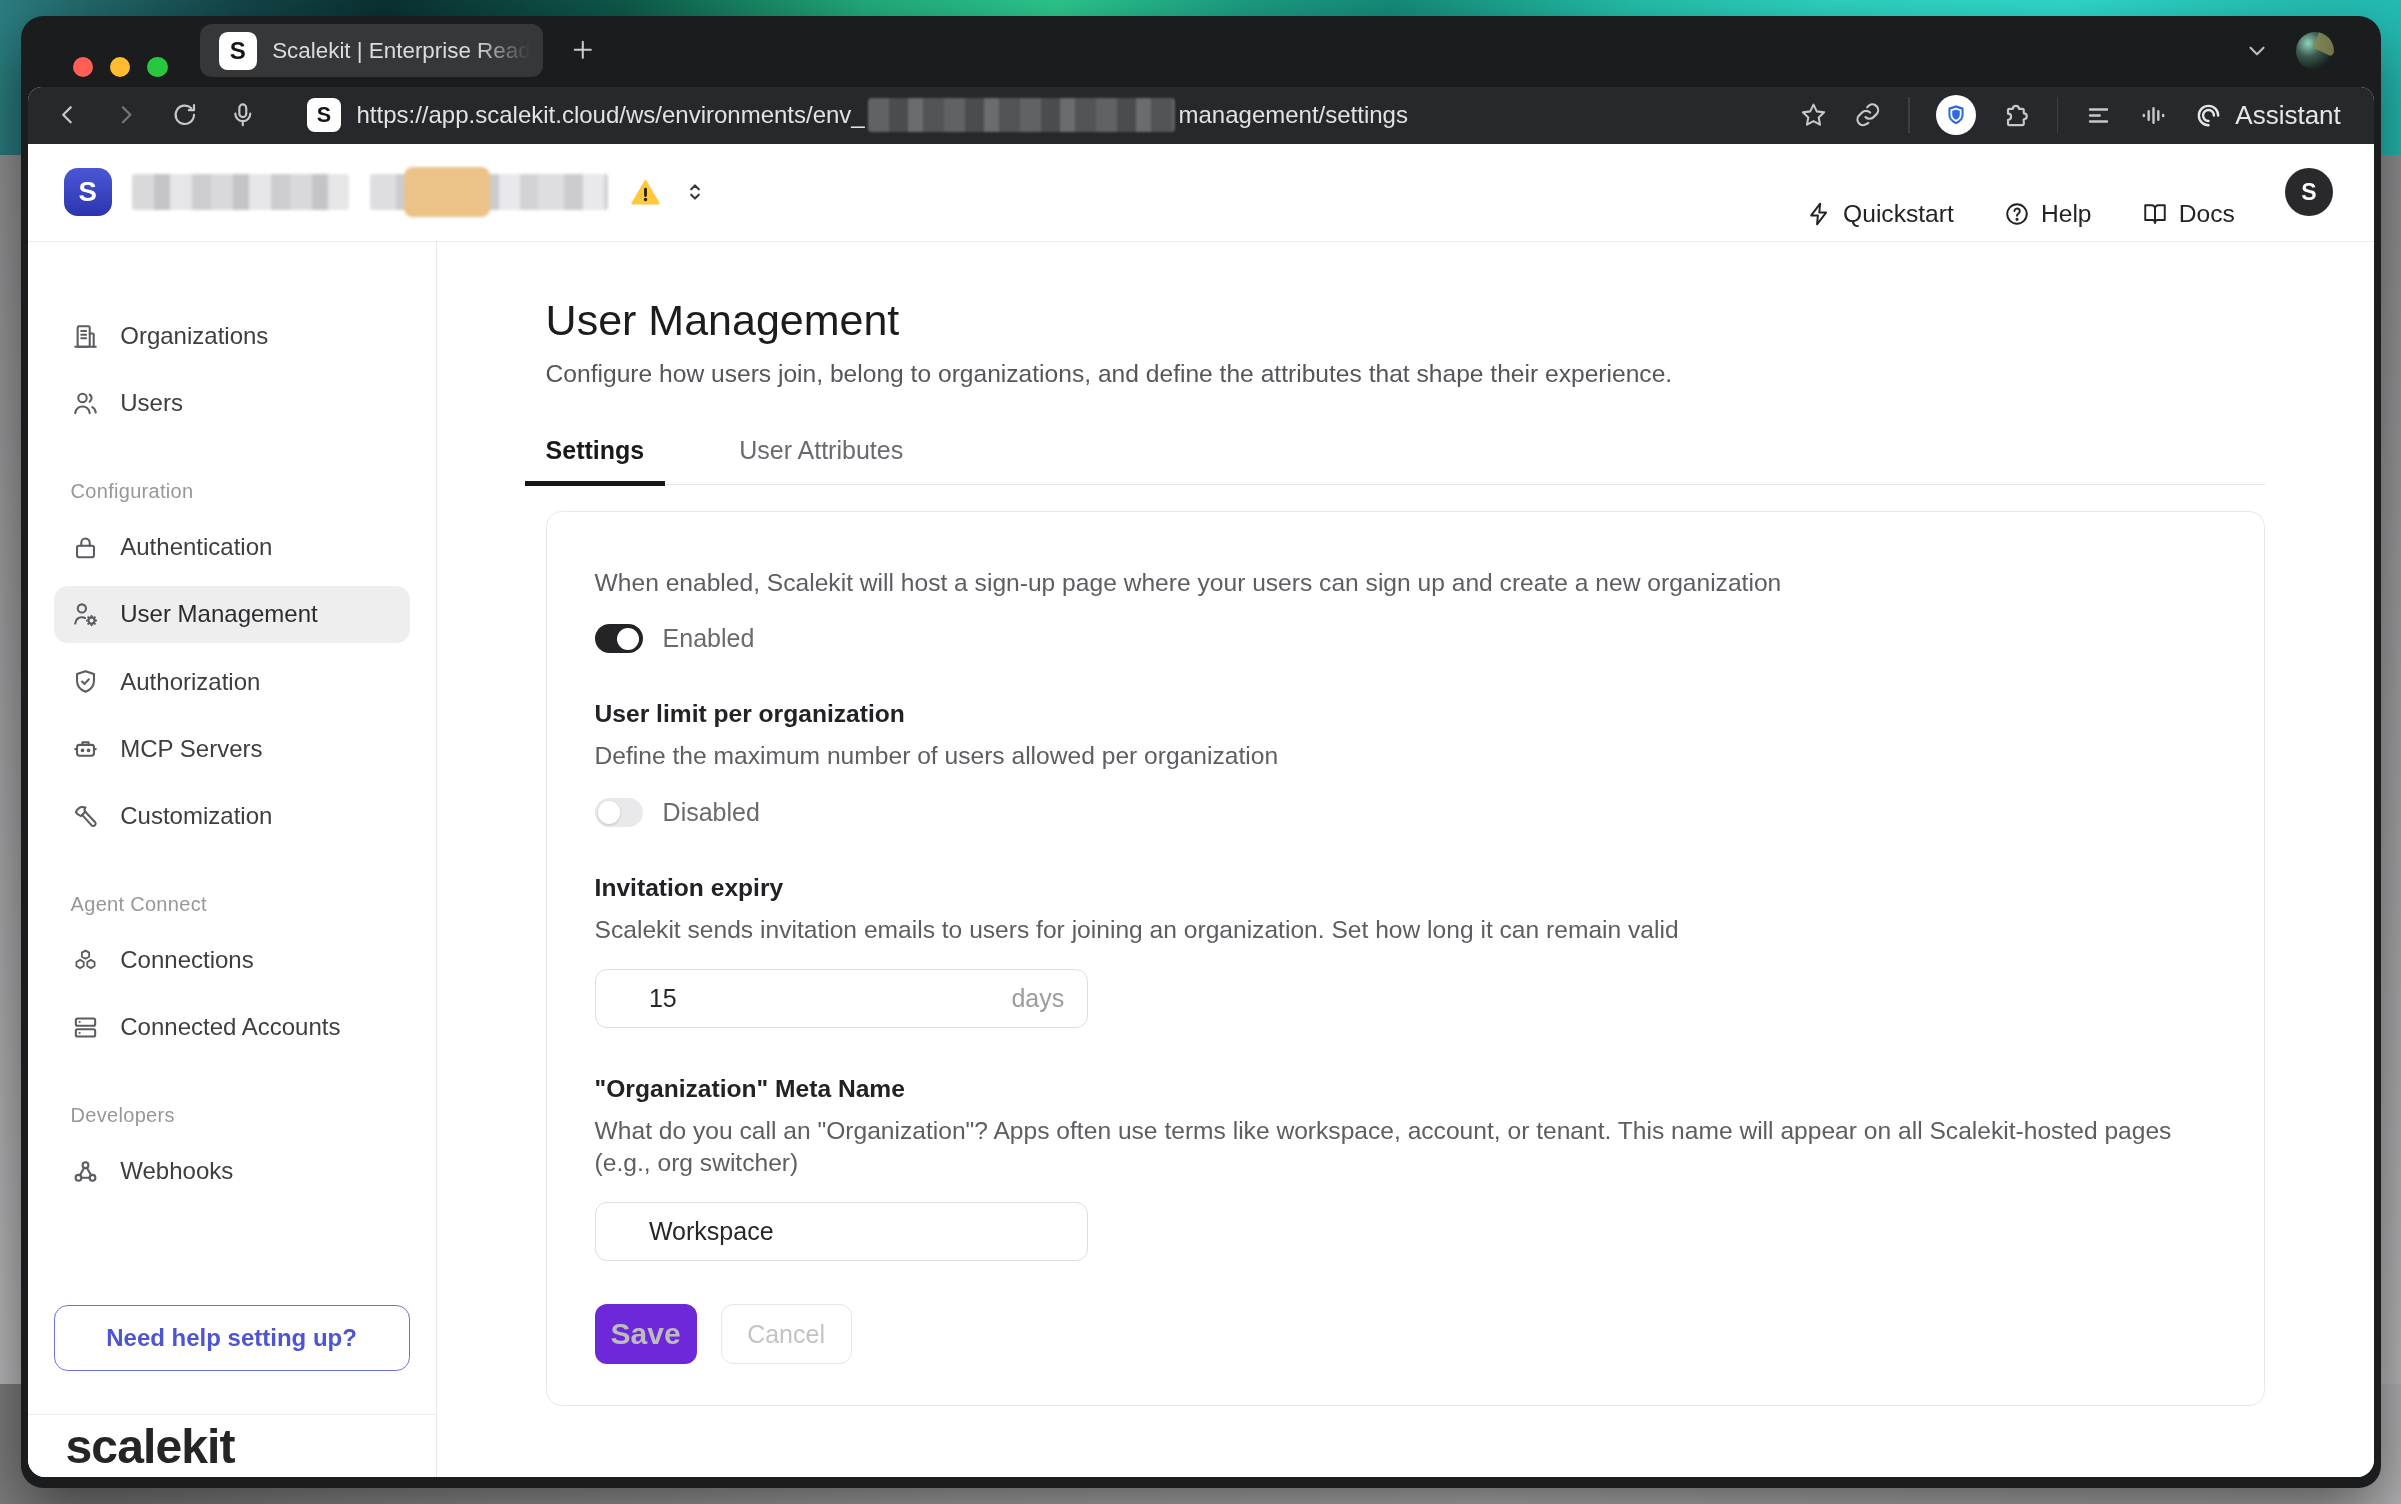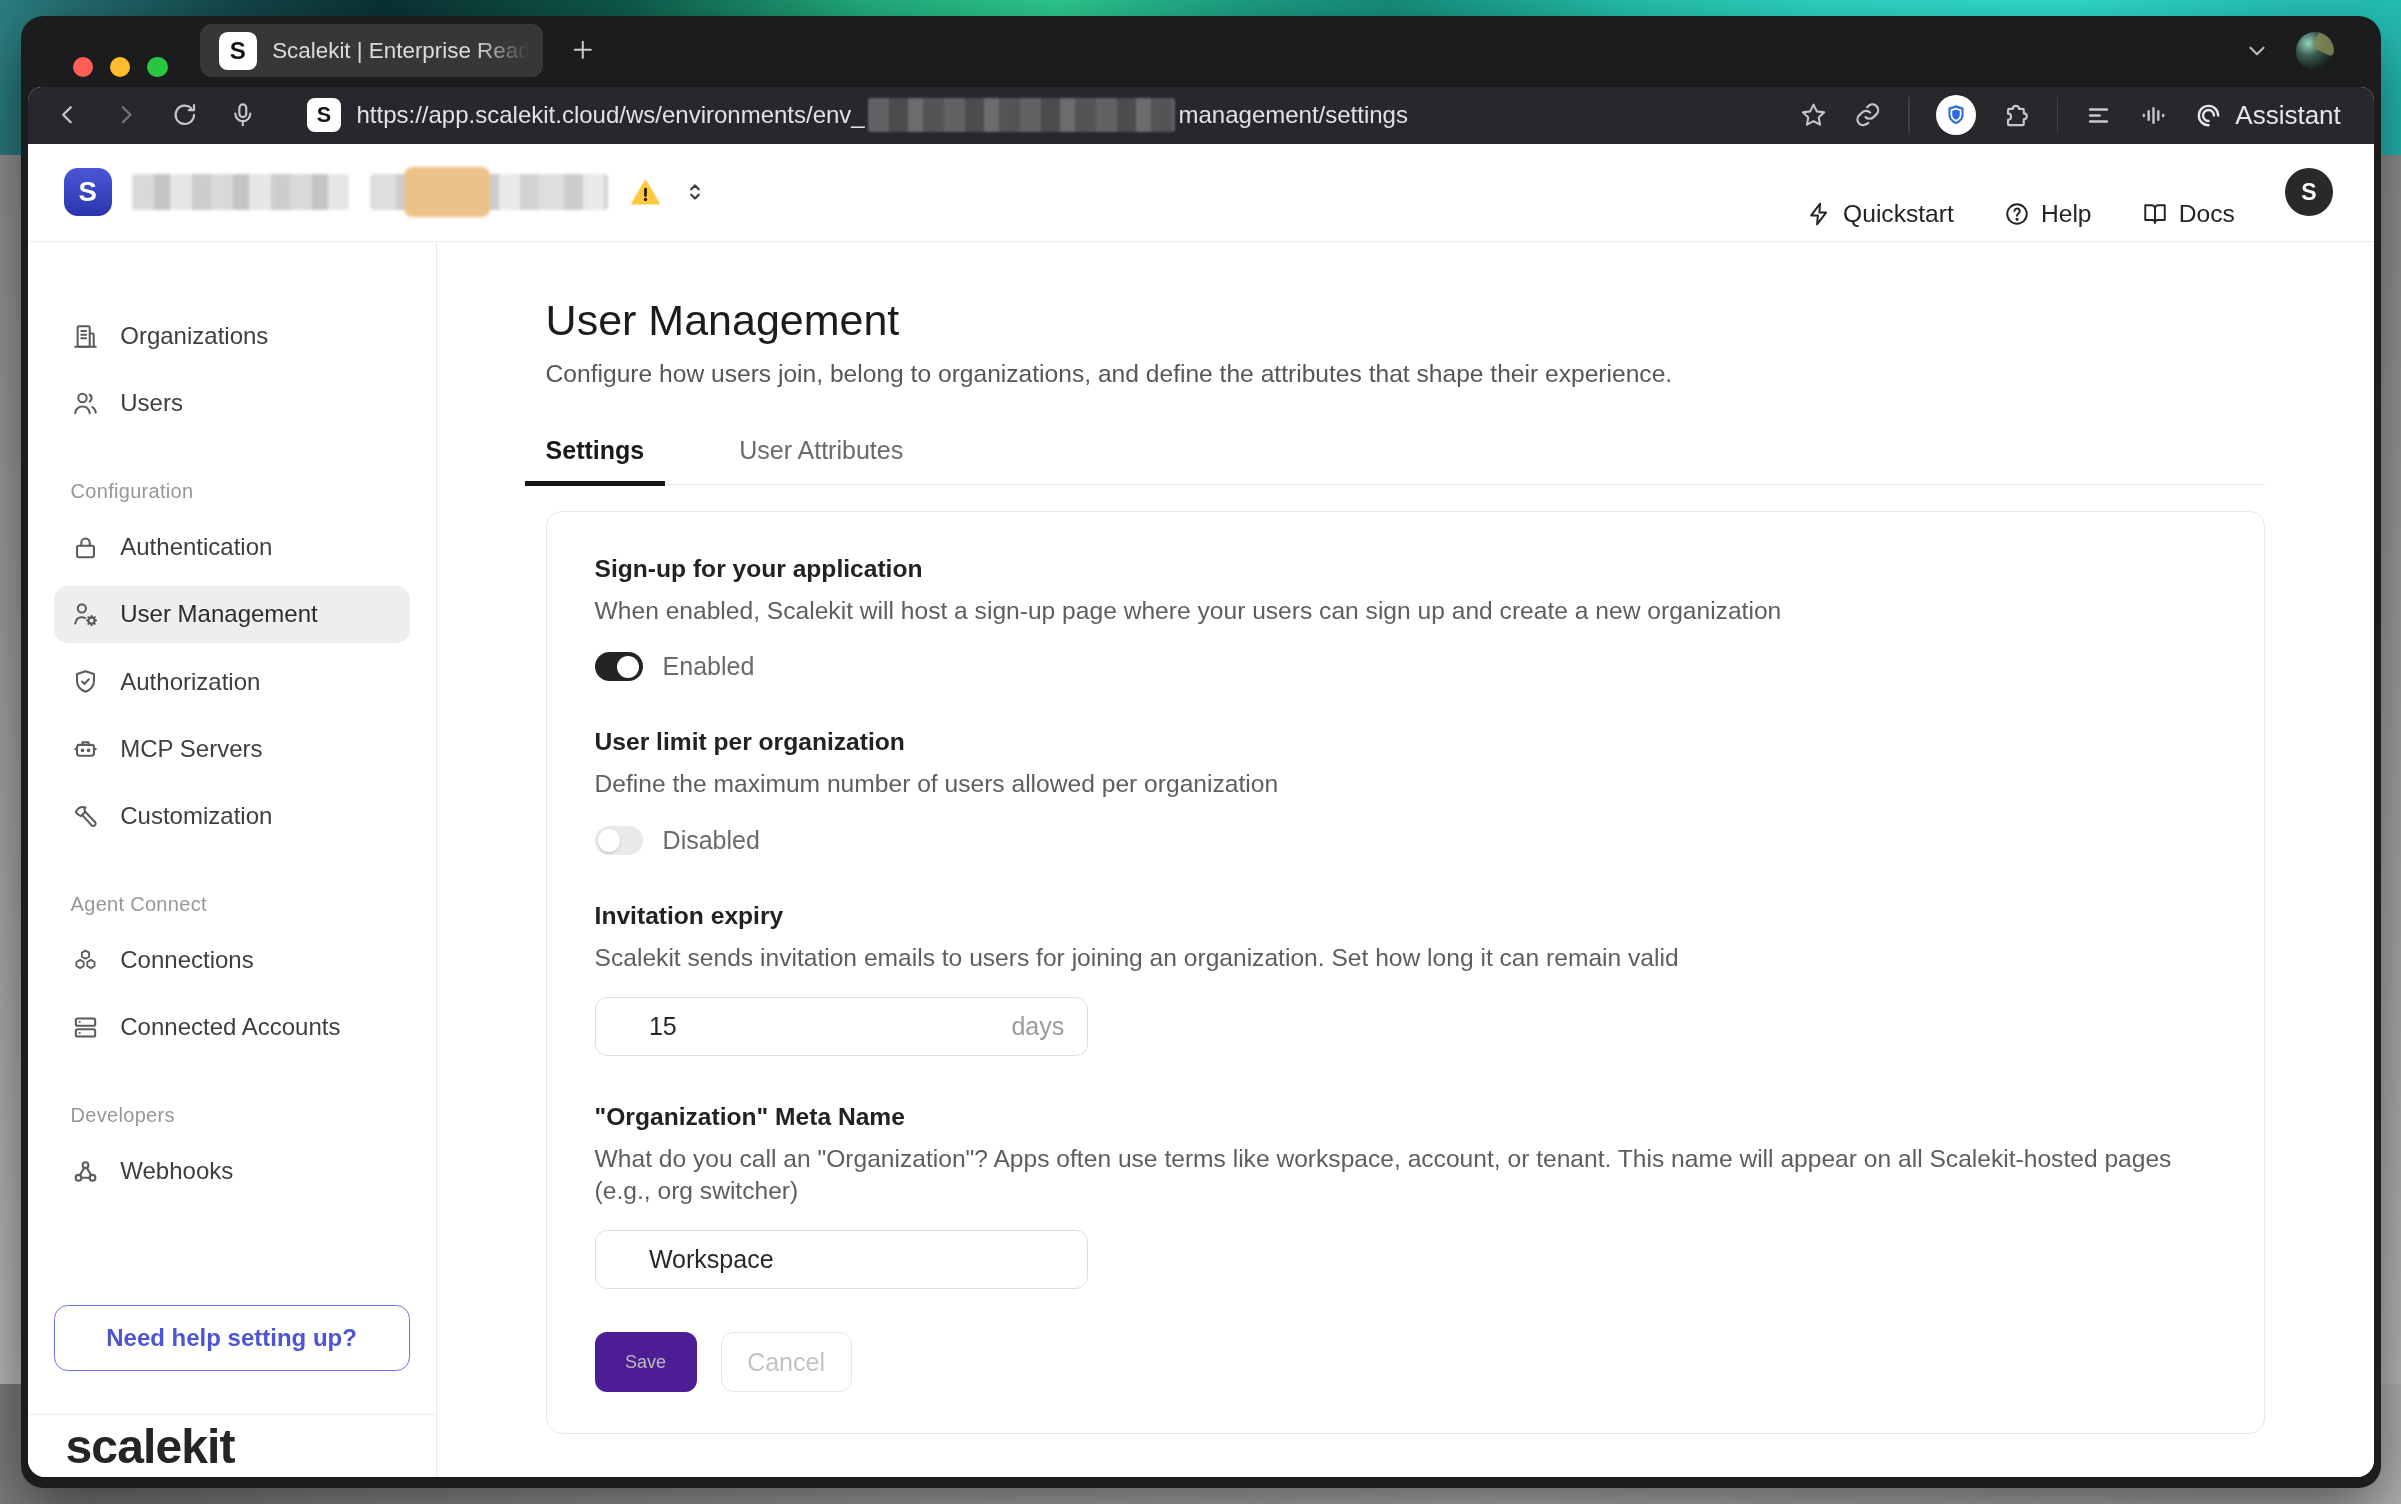--- a/index.html
+++ b/index.html
@@ -115,22 +115,22 @@
   .toggle.off { background:#e9e9eb; }
   .toggle.off .knob { position:absolute; left:3.4px; top:3.4px; width:22.4px; height:22.4px; border-radius:50%; background:#fff;
     box-shadow:0 0.9px 2.6px rgba(0,0,0,.18); }
   .toggle-label { font-size:25px; color:#69696e; }
   .field { margin-top:24px; width:493px; height:59px; border:1.7px solid #dededf; border-radius:12px;
     display:flex; align-items:center; padding:0 22.4px; background:#fff; }
   .field input { flex:1; min-width:0; border:none; outline:none; font-size:25px; color:#27272a;
     font-family:"Liberation Sans", sans-serif; background:transparent;margin-left:29px; }
   .field .suffix { font-size:25px; color:#9b9ba0; }
   .btn-row { margin-top:43px; display:flex; gap:24px; }
-  .btn-save { width:102px; height:60px; border-radius:12px; background:#4c1d95; color:#bcbcbf;
-    font-size:18px; font-weight:400; border:none; font-family:"Liberation Sans", sans-serif; }
+  .btn-save { width:102px; height:60px; border-radius:12px; background:#6d28d9; color:#bcbcbf;
+    font-size:30px; font-weight:700; border:none; font-family:"Liberation Sans", sans-serif; }
   .btn-cancel { width:131px; height:60px; border-radius:12px; background:#fff; border:1.7px solid #e7e7e9;
     color:#c3c3c6; font-size:25px; font-weight:500; font-family:"Liberation Sans", sans-serif; }
 
   svg { display:block; }
 </style>
 </head>
 <body>
 
 <div class="desktop">
   <div class="desktop-top"></div>
@@ -393,21 +393,20 @@
             <div class="page-title">User Management</div>
             <div class="page-desc">Configure how users join, belong to organizations, and define the attributes that shape their experience.</div>
 
             <div class="tabs">
               <div class="tab-label active">Settings</div>
               <div class="tab-label">User Attributes</div>
             </div>
 
             <div class="card">
               <div class="sec first">
-                <div class="sec-title">Sign-up for your application</div>
                 <div class="sec-desc">When enabled, Scalekit will host a sign-up page where your users can sign up and create a new organization</div>
                 <div class="toggle-row">
                   <div class="toggle on">
                       <div class="knob"></div>
                     </div>
                   <div class="toggle-label">Enabled</div>
                 </div>
               </div>
 
               <div class="sec">

